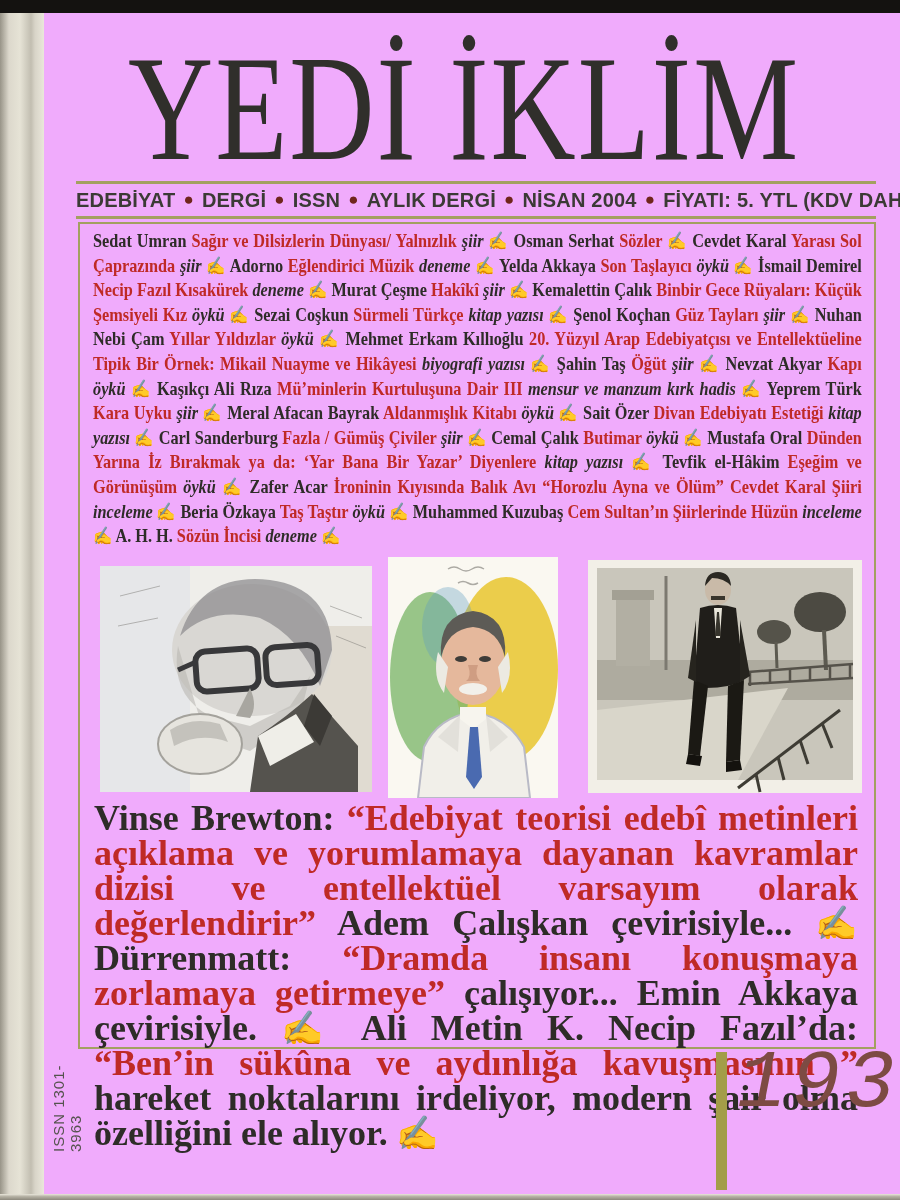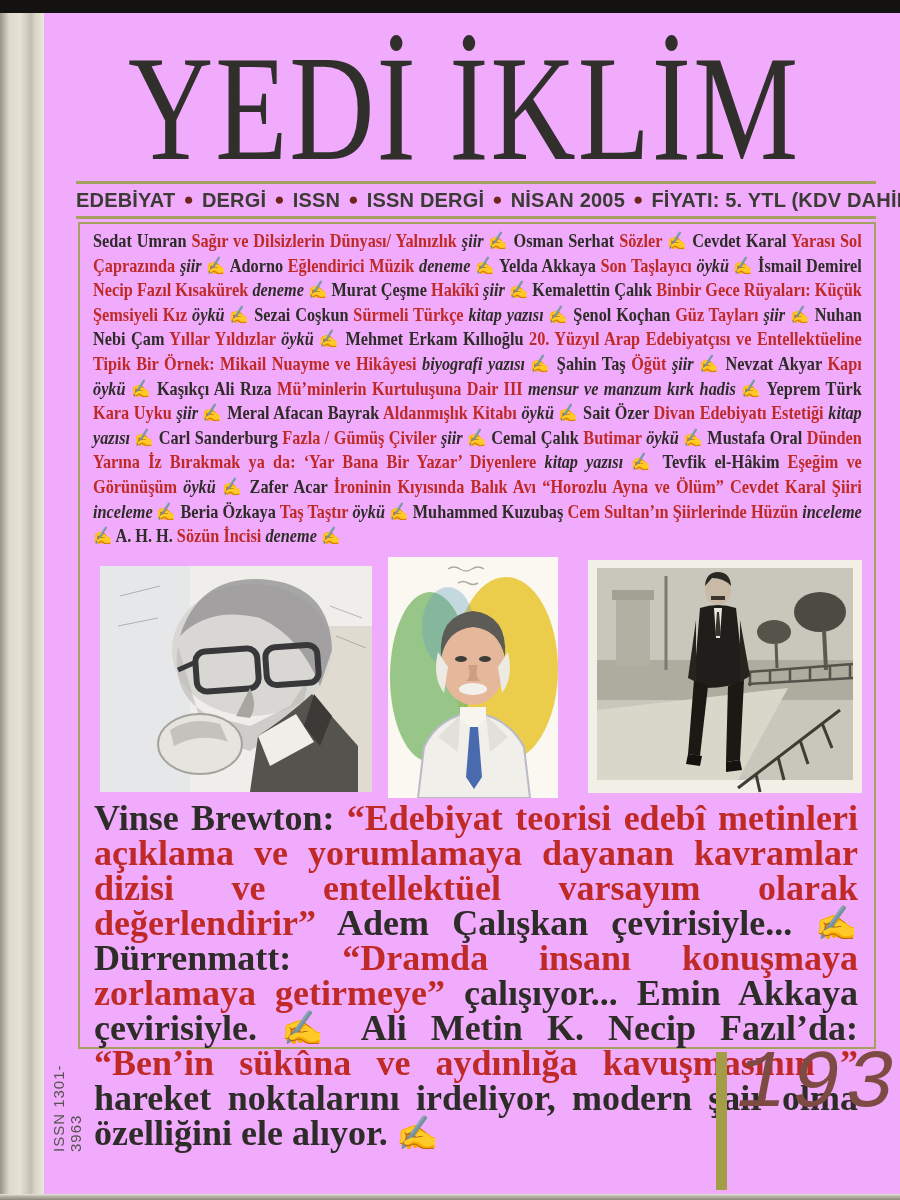--- a/index.html
+++ b/index.html
@@ -50,21 +50,21 @@
 </style>
 </head>
 <body>
 
 <div class="page">
   <div class="spine"></div>
   <div class="scan-top"></div>
 
   <div class="masthead">YEDİ İKLİM</div>
 
-  <div class="infobar"><span>EDEBİYAT</span><span class="dot">●</span><span>DERGİ</span><span class="dot">●</span><span>ISSN</span><span class="dot">●</span><span>ISSN DERGİ</span><span class="dot">●</span><span>NİSAN 2005</span><span class="dot">●</span><span>FİYATI: 5. YTL (KDV DAHİL)</span></div>
+  <div class="infobar"><span>EDEBİYAT</span><span class="dot">●</span><span>DERGİ</span><span class="dot">●</span><span>ISSN</span><span class="dot">●</span><span>AYLIK DERGİ</span><span class="dot">●</span><span>NİSAN 2004</span><span class="dot">●</span><span>FİYATI: 5. YTL (KDV DAHİL)</span></div>
 
   <div class="contents-box"></div>
 
   <div class="contents-par"><span class="seg-author">Sedat Umran</span> <span class="seg-title">Sağır ve Dilsizlerin Dünyası/ Yalnızlık</span> <span class="seg-genre">şiir</span> <span class="seg-pen">✍</span> <span class="seg-author">Osman Serhat</span> <span class="seg-title">Sözler</span> <span class="seg-pen">✍</span> <span class="seg-author">Cevdet Karal</span> <span class="seg-title">Yarası Sol Çaprazında</span> <span class="seg-genre">şiir</span> <span class="seg-pen">✍</span> <span class="seg-author">Adorno</span> <span class="seg-title">Eğlendirici Müzik</span> <span class="seg-genre">deneme</span> <span class="seg-pen">✍</span> <span class="seg-author">Yelda Akkaya</span> <span class="seg-title">Son Taşlayıcı</span> <span class="seg-genre">öykü</span> <span class="seg-pen">✍</span> <span class="seg-author">İsmail Demirel</span> <span class="seg-title">Necip Fazıl Kısakürek</span> <span class="seg-genre">deneme</span> <span class="seg-pen">✍</span> <span class="seg-author">Murat Çeşme</span> <span class="seg-title">Hakîkî</span> <span class="seg-genre">şiir</span> <span class="seg-pen">✍</span> <span class="seg-author">Kemalettin Çalık</span> <span class="seg-title">Binbir Gece Rüyaları: Küçük Şemsiyeli Kız</span> <span class="seg-genre">öykü</span> <span class="seg-pen">✍</span> <span class="seg-author">Sezai Coşkun</span> <span class="seg-title">Sürmeli Türkçe</span> <span class="seg-genre">kitap yazısı</span> <span class="seg-pen">✍</span> <span class="seg-author">Şenol Koçhan</span> <span class="seg-title">Güz Tayları</span> <span class="seg-genre">şiir</span> <span class="seg-pen">✍</span> <span class="seg-author">Nuhan Nebi Çam</span> <span class="seg-title">Yıllar Yıldızlar</span> <span class="seg-genre">öykü</span> <span class="seg-pen">✍</span> <span class="seg-author">Mehmet Erkam Kıllıoğlu</span> <span class="seg-title">20. Yüzyıl Arap Edebiyatçısı ve Entellektüeline Tipik Bir Örnek: Mikail Nuayme ve Hikâyesi</span> <span class="seg-genre">biyografi yazısı</span> <span class="seg-pen">✍</span> <span class="seg-author">Şahin Taş</span> <span class="seg-title">Öğüt</span> <span class="seg-genre">şiir</span> <span class="seg-pen">✍</span> <span class="seg-author">Nevzat Akyar</span> <span class="seg-title">Kapı</span> <span class="seg-genre">öykü</span> <span class="seg-pen">✍</span> <span class="seg-author">Kaşıkçı Ali Rıza</span> <span class="seg-title">Mü’minlerin Kurtuluşuna Dair III</span> <span class="seg-genre">mensur ve manzum kırk hadis</span> <span class="seg-pen">✍</span> <span class="seg-author">Yeprem Türk</span> <span class="seg-title">Kara Uyku</span> <span class="seg-genre">şiir</span> <span class="seg-pen">✍</span> <span class="seg-author">Meral Afacan Bayrak</span> <span class="seg-title">Aldanmışlık Kitabı</span> <span class="seg-genre">öykü</span> <span class="seg-pen">✍</span> <span class="seg-author">Sait Özer</span> <span class="seg-title">Divan Edebiyatı Estetiği</span> <span class="seg-genre">kitap yazısı</span> <span class="seg-pen">✍</span> <span class="seg-author">Carl Sanderburg</span> <span class="seg-title">Fazla / Gümüş Çiviler</span> <span class="seg-genre">şiir</span> <span class="seg-pen">✍</span> <span class="seg-author">Cemal Çalık</span> <span class="seg-title">Butimar</span> <span class="seg-genre">öykü</span> <span class="seg-pen">✍</span> <span class="seg-author">Mustafa Oral</span> <span class="seg-title">Dünden Yarına İz Bırakmak ya da: ‘Yar Bana Bir Yazar’ Diyenlere</span> <span class="seg-genre">kitap yazısı</span> <span class="seg-pen">✍</span> <span class="seg-author">Tevfik el-Hâkim</span> <span class="seg-title">Eşeğim ve Görünüşüm</span> <span class="seg-genre">öykü</span> <span class="seg-pen">✍</span> <span class="seg-author">Zafer Acar</span> <span class="seg-title">İroninin Kıyısında Balık Avı “Horozlu Ayna ve Ölüm” Cevdet Karal Şiiri</span> <span class="seg-genre">inceleme</span> <span class="seg-pen">✍</span> <span class="seg-author">Beria Özkaya</span> <span class="seg-title">Taş Taştır</span> <span class="seg-genre">öykü</span> <span class="seg-pen">✍</span> <span class="seg-author">Muhammed Kuzubaş</span> <span class="seg-title">Cem Sultan’ın Şiirlerinde Hüzün</span> <span class="seg-genre">inceleme</span> <span class="seg-pen">✍</span> <span class="seg-author">A. H. H.</span> <span class="seg-title">Sözün İncisi</span> <span class="seg-genre">deneme</span> <span class="seg-pen">✍</span> </div>
 
   <div class="img img-sketch">
     <svg viewBox="0 0 272 226" preserveAspectRatio="none">
       <rect x="0" y="0" width="272" height="226" fill="#efeeea"></rect>
       <rect x="0" y="0" width="90" height="226" fill="#dfe2e8" opacity=".55"></rect>
       <rect x="200" y="60" width="72" height="166" fill="#cfc4b4" opacity=".45"></rect>

